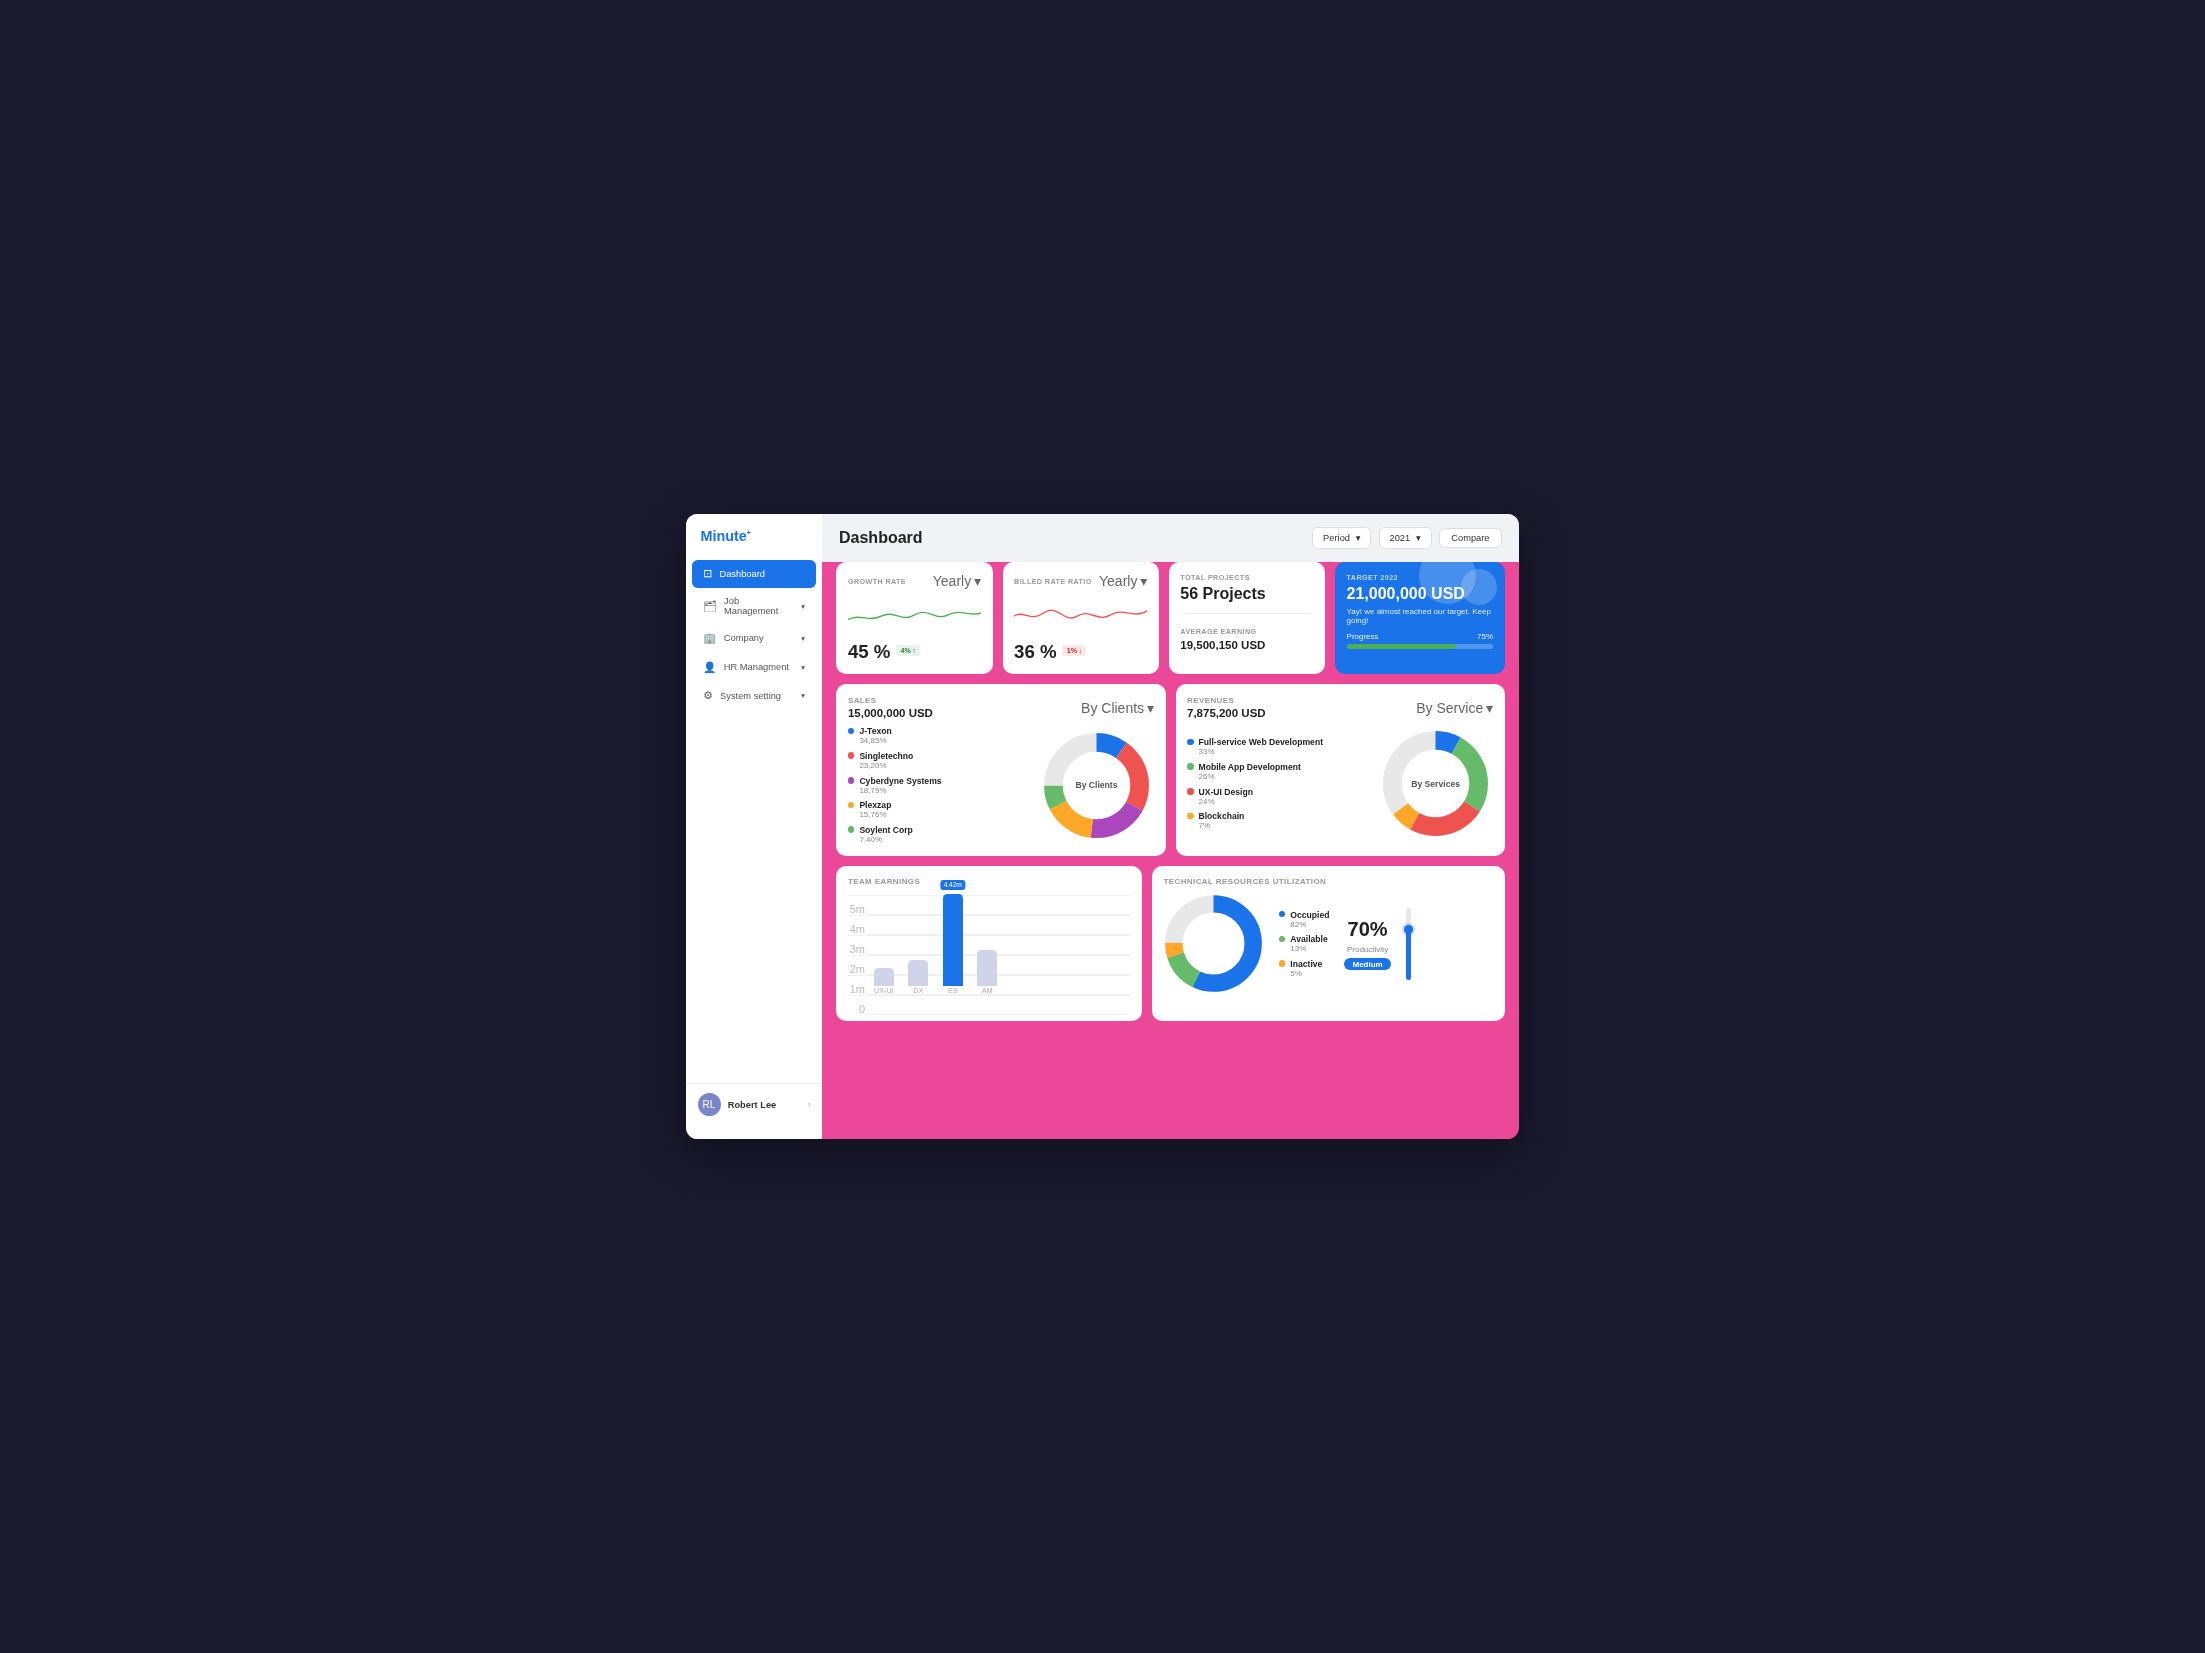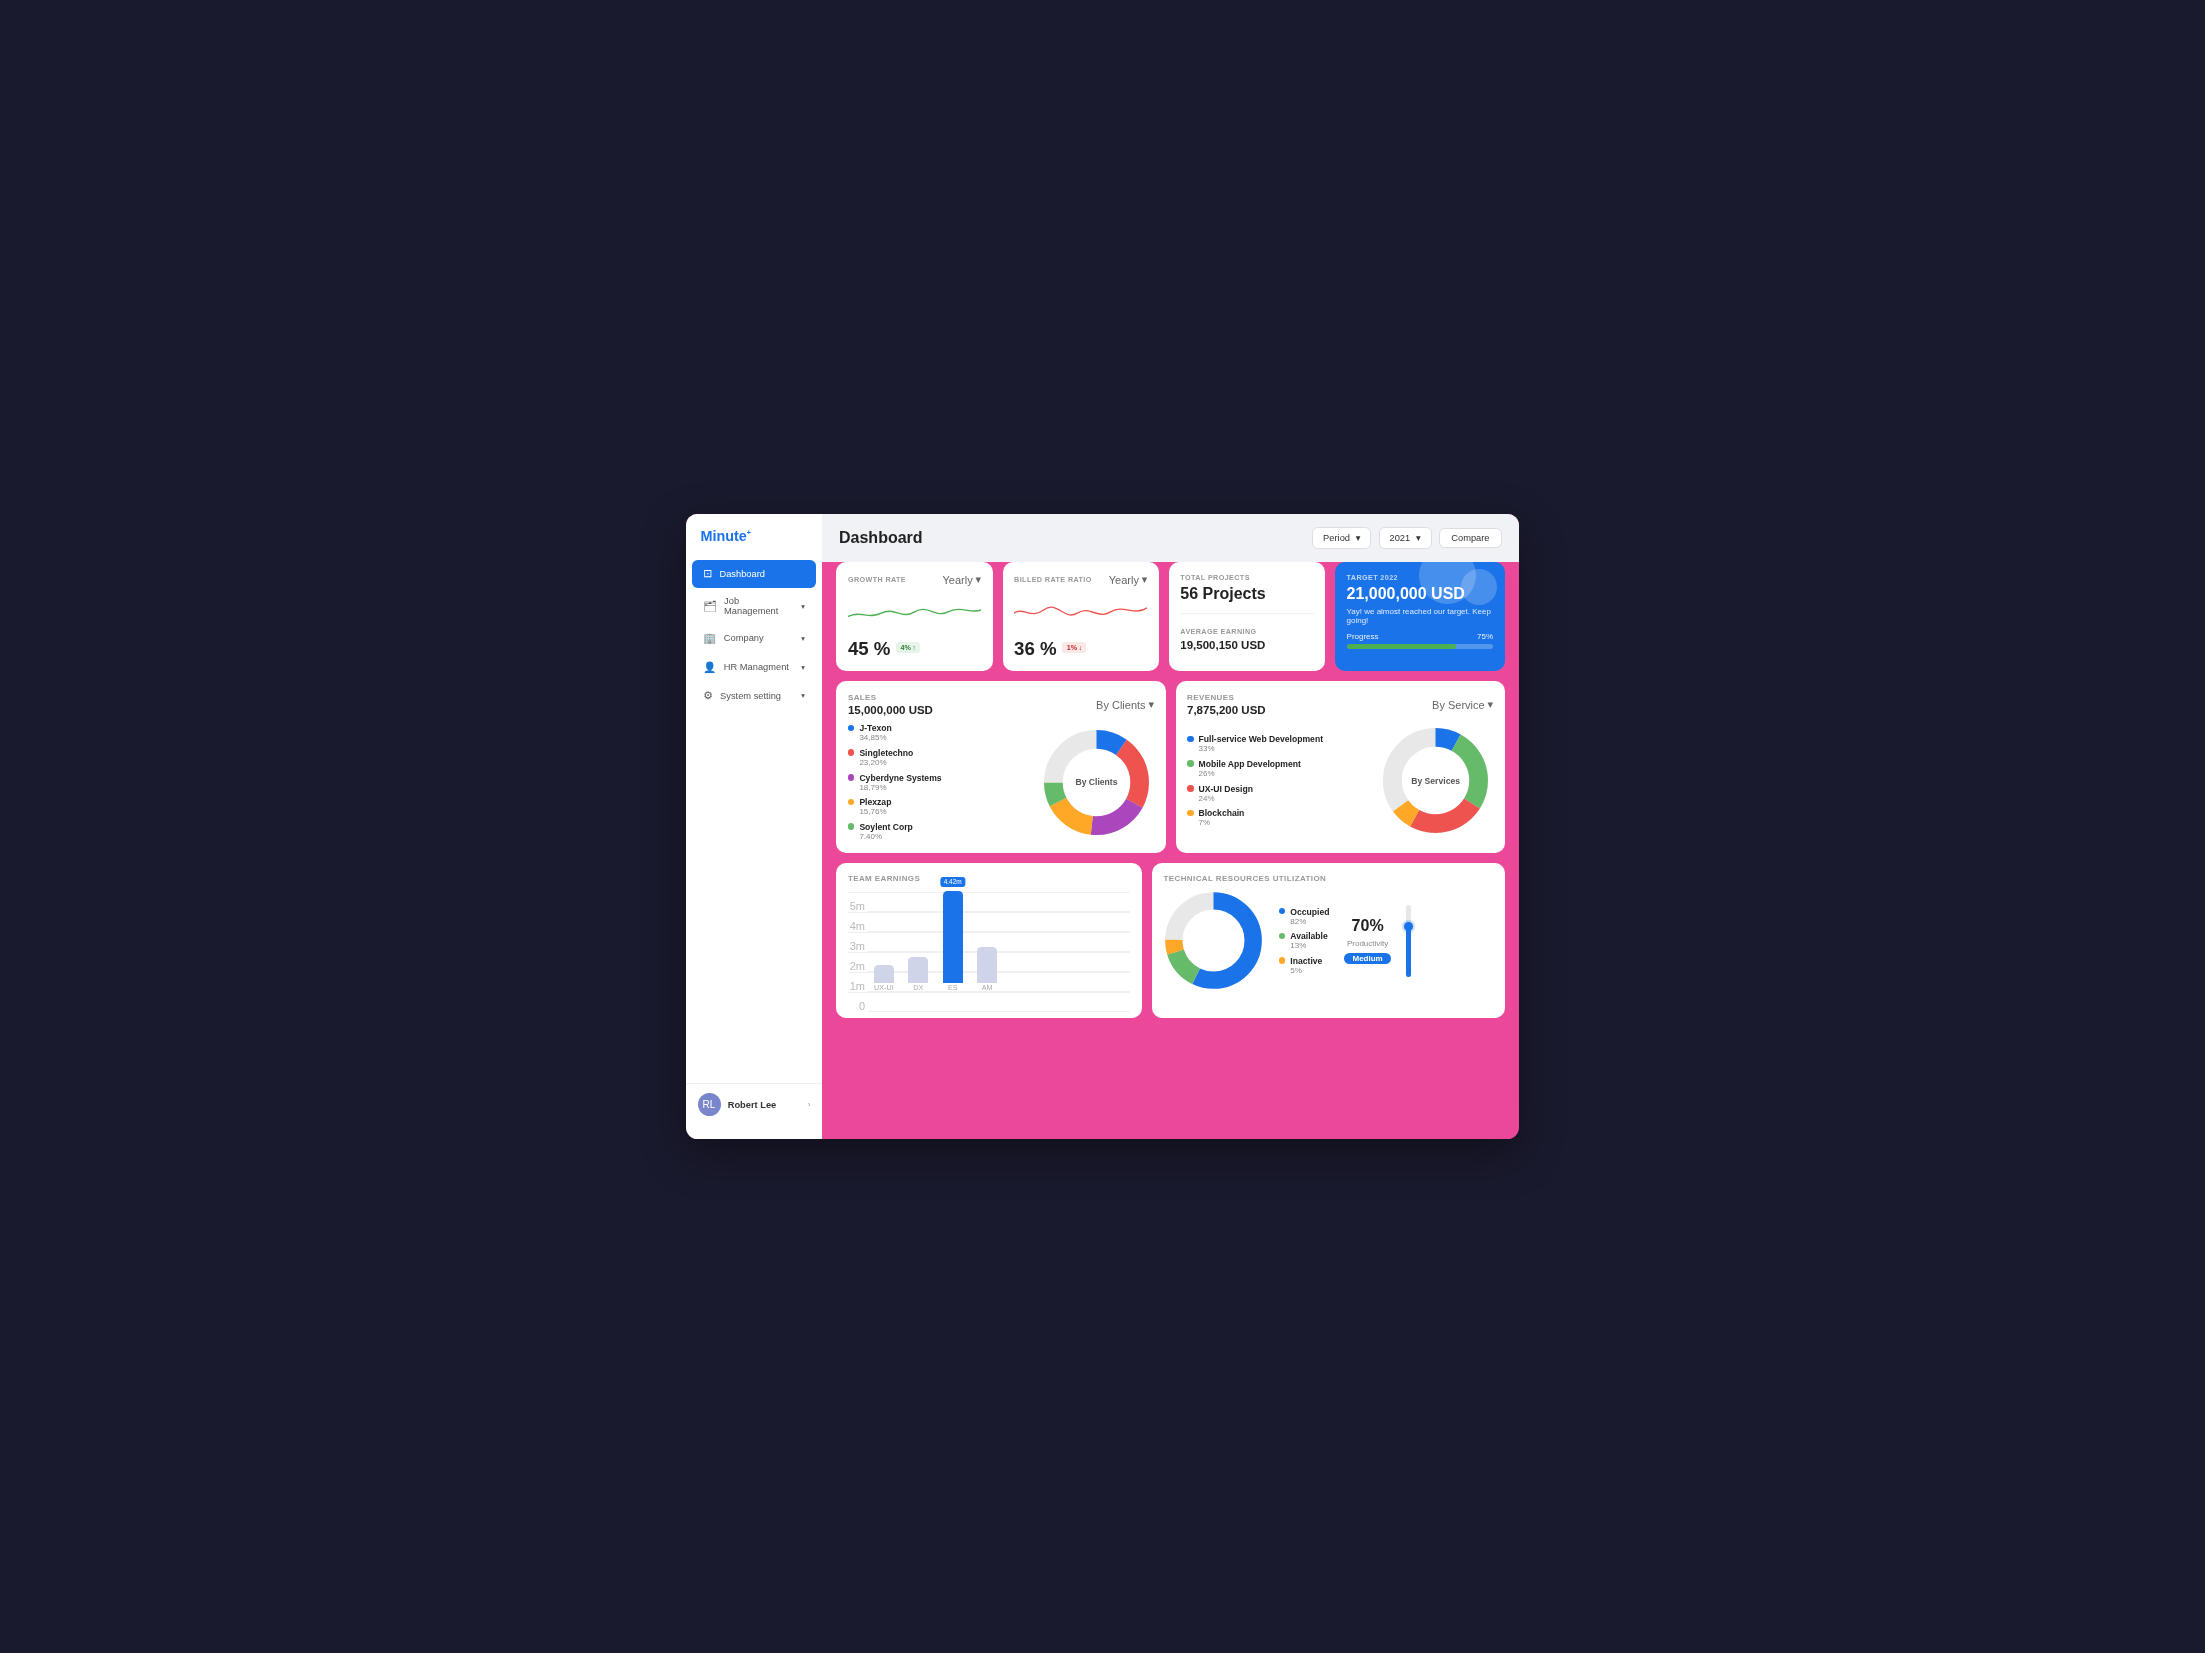--- a/index.html
+++ b/index.html
@@ -135,21 +135,21 @@
       text-transform: uppercase;
       letter-spacing: 0.4px;
     }
     .card-header {
       display: flex;
       align-items: center;
       justify-content: space-between;
       margin-bottom: 5.7px;
     }
     .card-period {
-      font-size: 11px;
+      font-size: 14px;
       color: #666;
       display: flex; align-items: center; gap: 2.9px; cursor: pointer;
     }
     .card-value {
       font-size: 18.7px;
       font-weight: 700;
       color: #222;
       margin-top: 2.9px;
     }
     .card-badge {
@@ -273,21 +273,21 @@
       font-size: 6.5px;
       padding: 1.4px 3.6px;
       border-radius: 2.9px;
       white-space: nowrap;
     }
     .bar-xlabel { font-size: 7.2px; color: #aaa; }
     
     .util-body { display: flex; gap: 14.4px; align-items: center; margin-top: 7.2px; }
     .util-legend { display: flex; flex-direction: column; gap: 5.7px; }
     .util-right { display: flex; flex-direction: column; align-items: center; gap: 4.3px; }
-    .util-pct { font-size: 16px; font-weight: 700; color: #222; }
+    .util-pct { font-size: 20px; font-weight: 700; color: #222; }
     .util-pct-label { font-size: 8px; color: #888; }
     .util-badge {
       background: #1a73e8; color: #fff;
       border-radius: 8.6px; padding: 1.4px 8.6px;
       font-size: 8px; font-weight: 600;
     }
     .util-slider-wrap {
       display: flex; flex-direction: column; align-items: center; gap: 2.9px;
       height: 86px; justify-content: center;
     }

